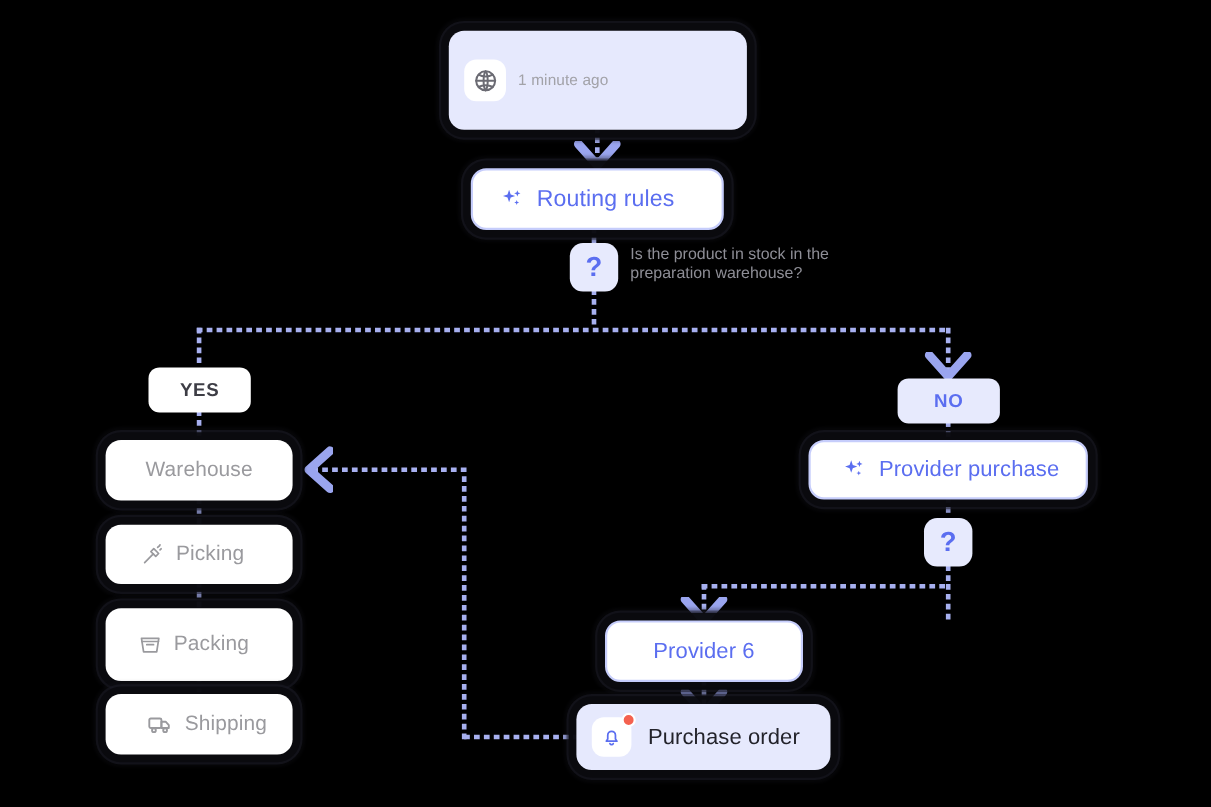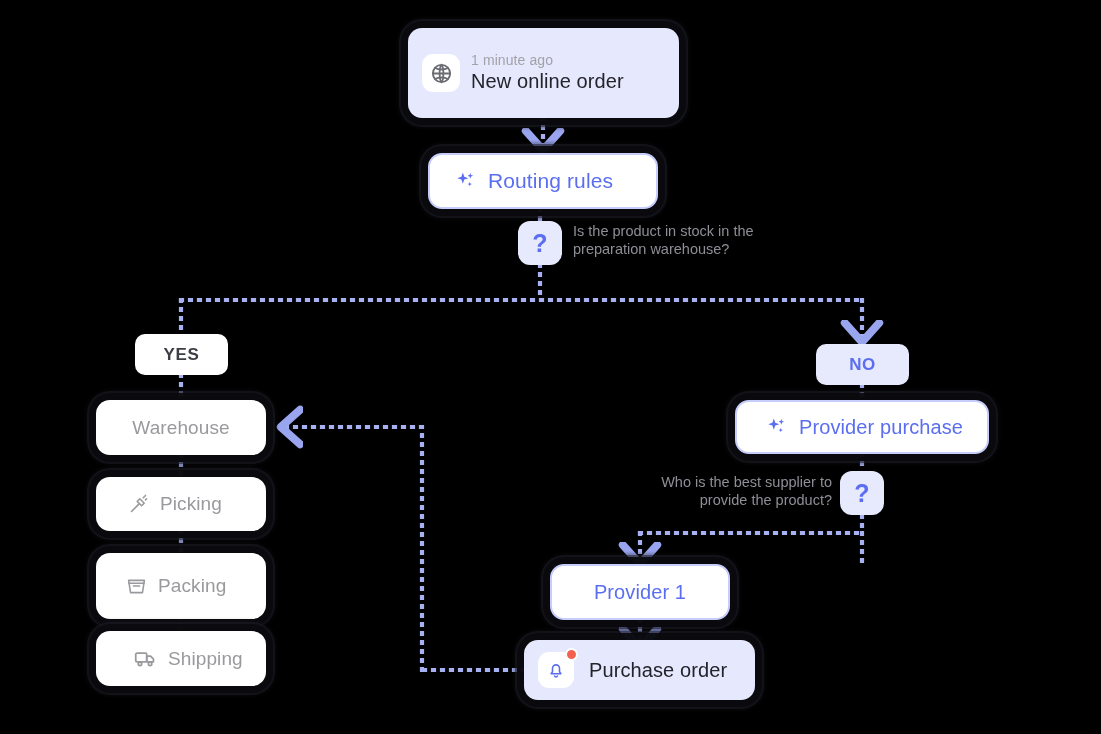--- a/index.html
+++ b/index.html
@@ -139,21 +139,20 @@
       <svg width="23" height="23" viewBox="0 0 24 24" fill="none" stroke="#6b6b73" stroke-width="1.9" stroke-linecap="round">
         <circle cx="12" cy="12" r="9"></circle>
         <path d="M3 12h18"></path>
         <path d="M12 3c2.6 2.6 2.6 15.4 0 18C9.4 18.4 9.4 5.6 12 3z"></path>
         <path d="M5.3 6.2c3.8 2.2 9.6 2.2 13.4 0"></path>
         <path d="M5.3 17.8c3.8-2.2 9.6-2.2 13.4 0"></path>
       </svg>
     </span>
     <span class="twolines">
       <span class="t1">1 minute ago</span>
-      <span class="t2">New online order</span>
     </span>
   </div>
 
   <div class="node iconrow accent" style="left:428px;top:153px;width:230px;height:56px;padding-left:24px;">
     <span>
       <svg width="23" height="23" viewBox="0 0 24 24" fill="#5b6ef0">
         <path d="M9.2 2.6 10.7 7 15 8.5 10.7 10 9.2 14.4 7.7 10 3.4 8.5 7.7 7z"></path>
         <path d="M17 3 17.8 5.2 20 6 17.8 6.8 17 9 16.2 6.8 14 6 16.2 5.2z"></path>
         <path d="M16.4 12.4 17 14.1 18.7 14.7 17 15.3 16.4 17 15.8 15.3 14.1 14.7 15.8 14.1z"></path>
       </svg>
@@ -220,28 +219,26 @@
     <span>
       <svg width="23" height="23" viewBox="0 0 24 24" fill="#5b6ef0">
         <path d="M9.2 2.6 10.7 7 15 8.5 10.7 10 9.2 14.4 7.7 10 3.4 8.5 7.7 7z"></path>
         <path d="M17 3 17.8 5.2 20 6 17.8 6.8 17 9 16.2 6.8 14 6 16.2 5.2z"></path>
         <path d="M16.4 12.4 17 14.1 18.7 14.7 17 15.3 16.4 17 15.8 15.3 14.1 14.7 15.8 14.1z"></path>
       </svg>
     </span>
     <span class="lbl" style="font-size:20px;">Provider purchase</span>
   </div>
 
-  <div class="qtext right" style="left:614px;top:473px;width:218px;">Who is the best supplier to
-provide the product?</div>
   <div class="qmark" style="left:840px;top:471px;">
     <span>?</span>
   </div>
 
   <div class="node center accent" style="left:550px;top:564px;width:180px;height:56px;">
-    <span class="lbl" style="font-size:20px;">Provider 1</span>
+    <span class="lbl" style="font-size:20px;">Provider 6</span>
   </div>
 
 
   <div class="node iconrow lav" style="left:524px;top:640px;width:231px;height:60px;">
     <span class="tile" style="width:36px;height:36px;flex:0 0 36px;">
       <svg width="20" height="20" viewBox="0 0 24 24" fill="none" stroke="#5b6ef0" stroke-width="1.9" stroke-linecap="round" stroke-linejoin="round">
         <path d="M6.2 16.5h11.6l-1.6-2.4V10a4.2 4.2 0 0 0-8.4 0v4.1z"></path>
         <path d="M10.2 19.2a2 2 0 0 0 3.6 0"></path>
       </svg>
       <i class="dot"></i>

